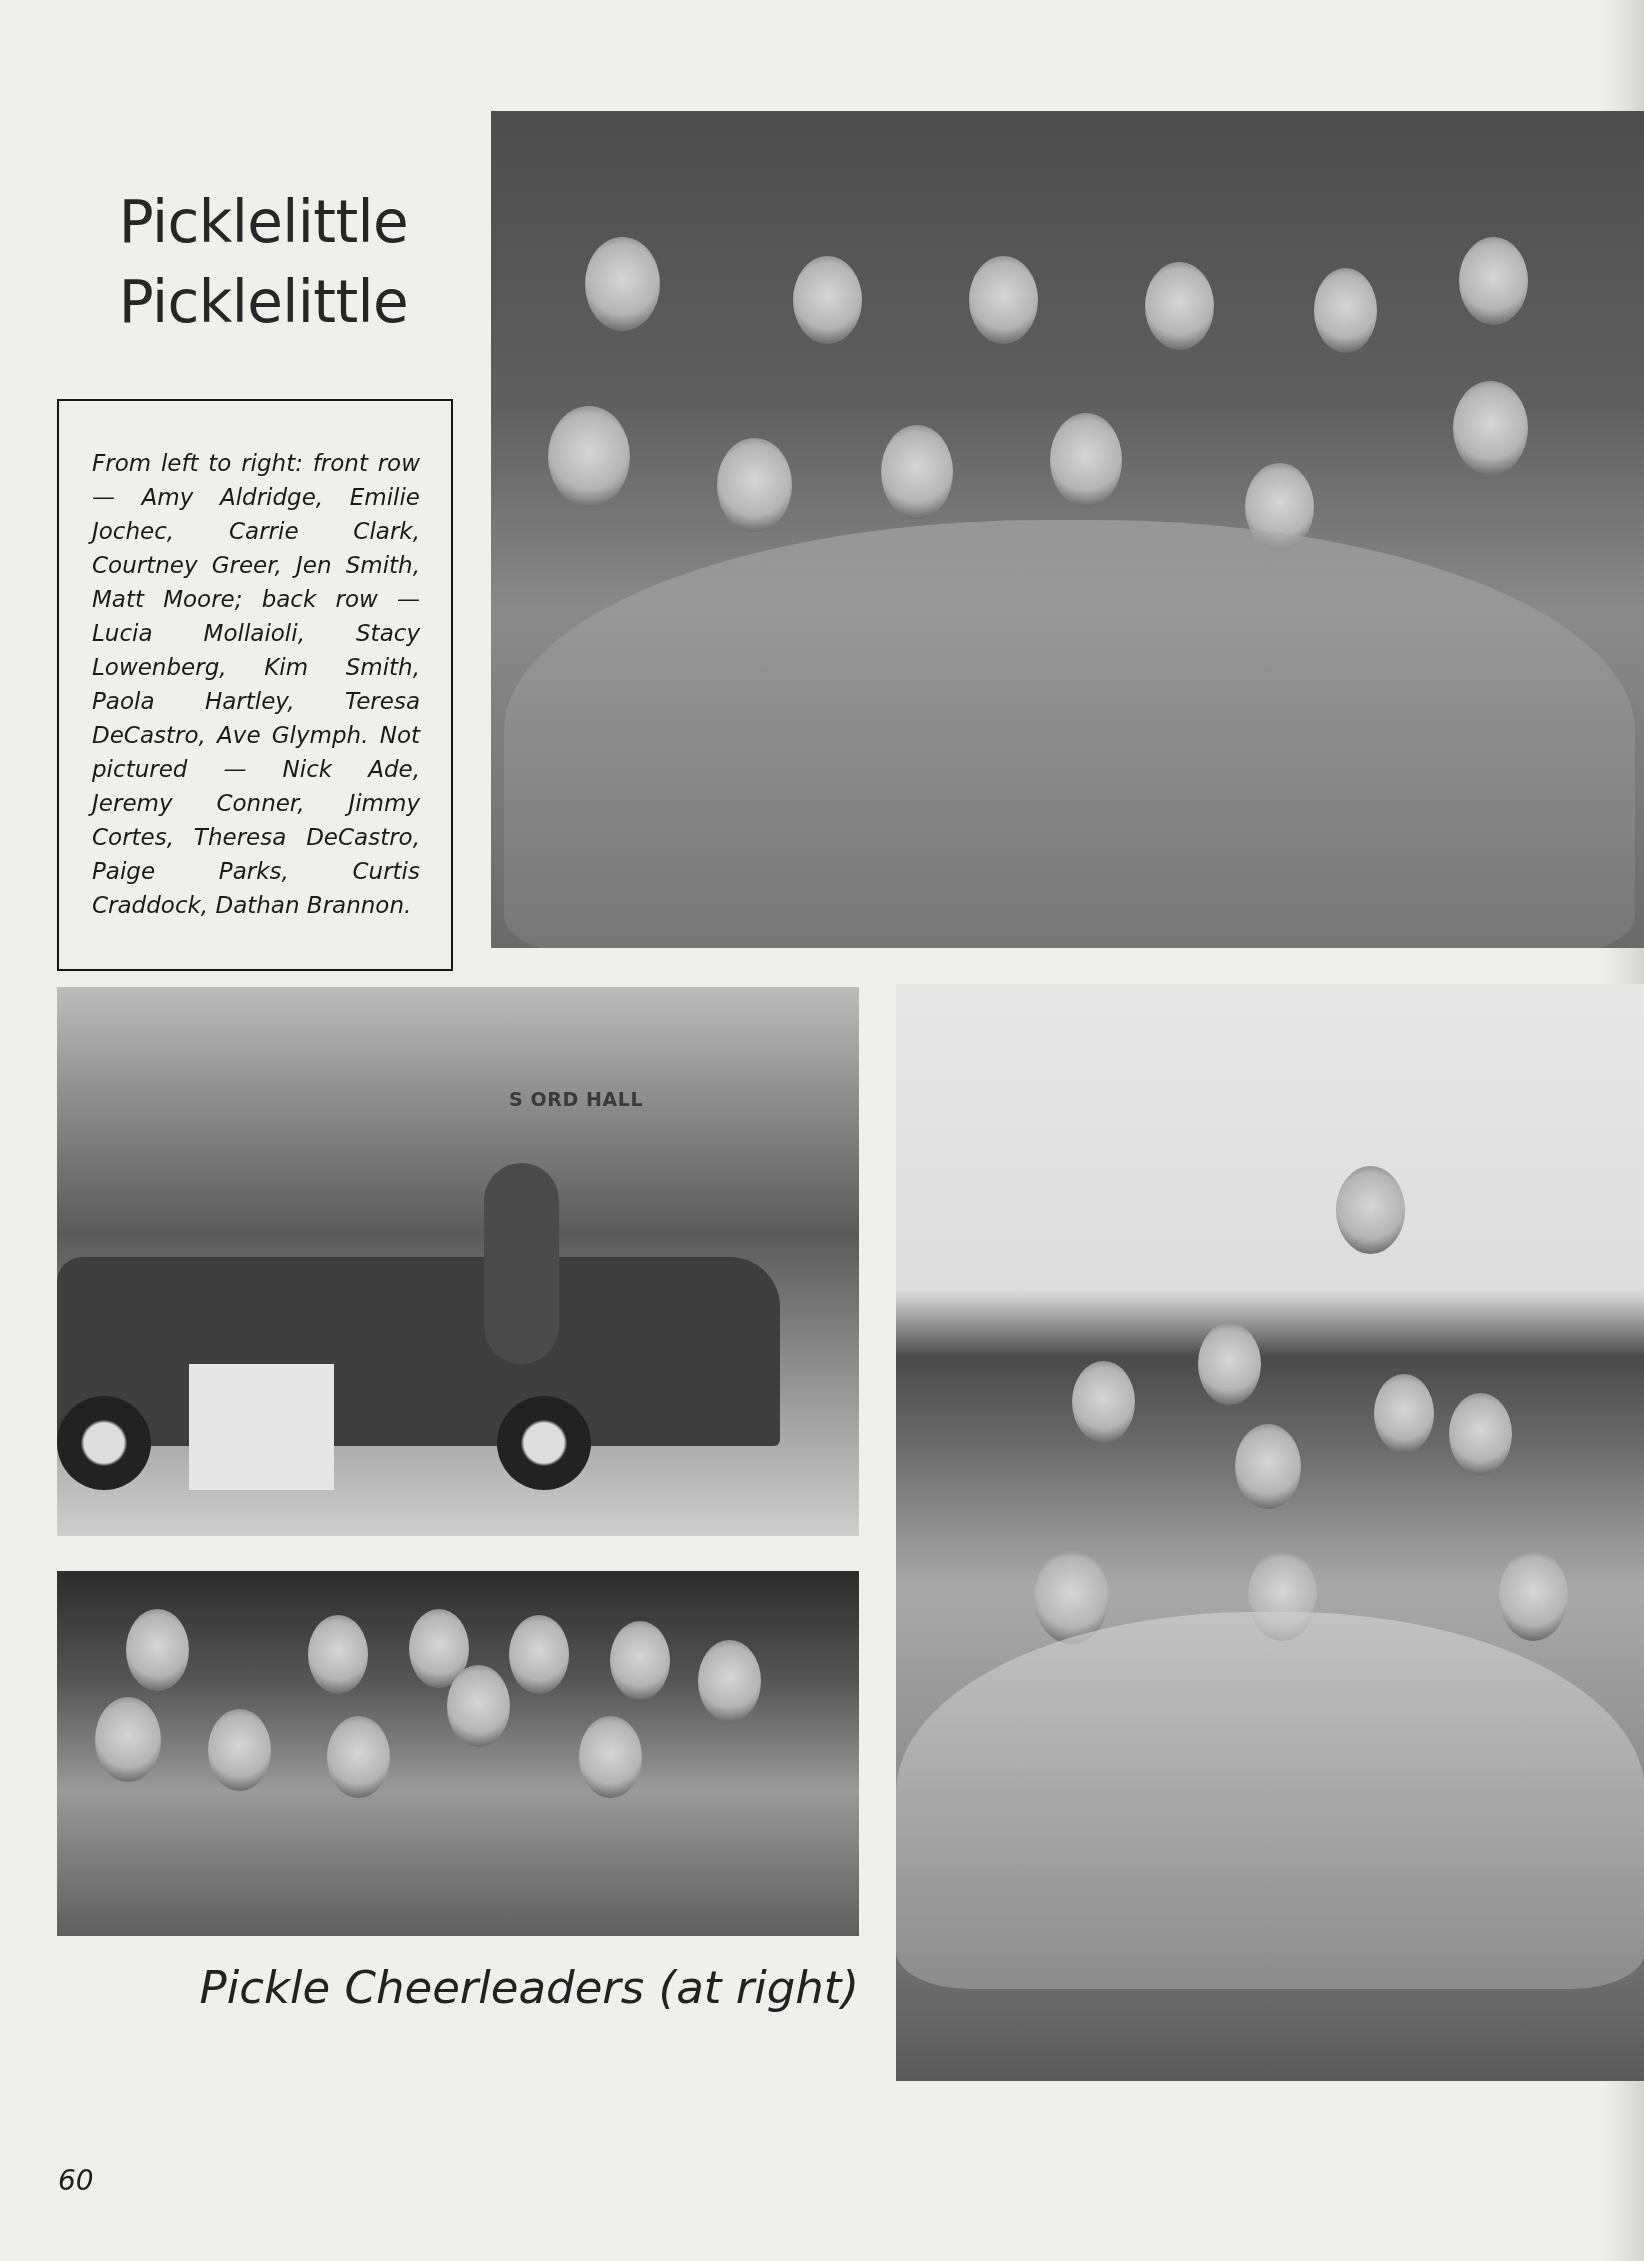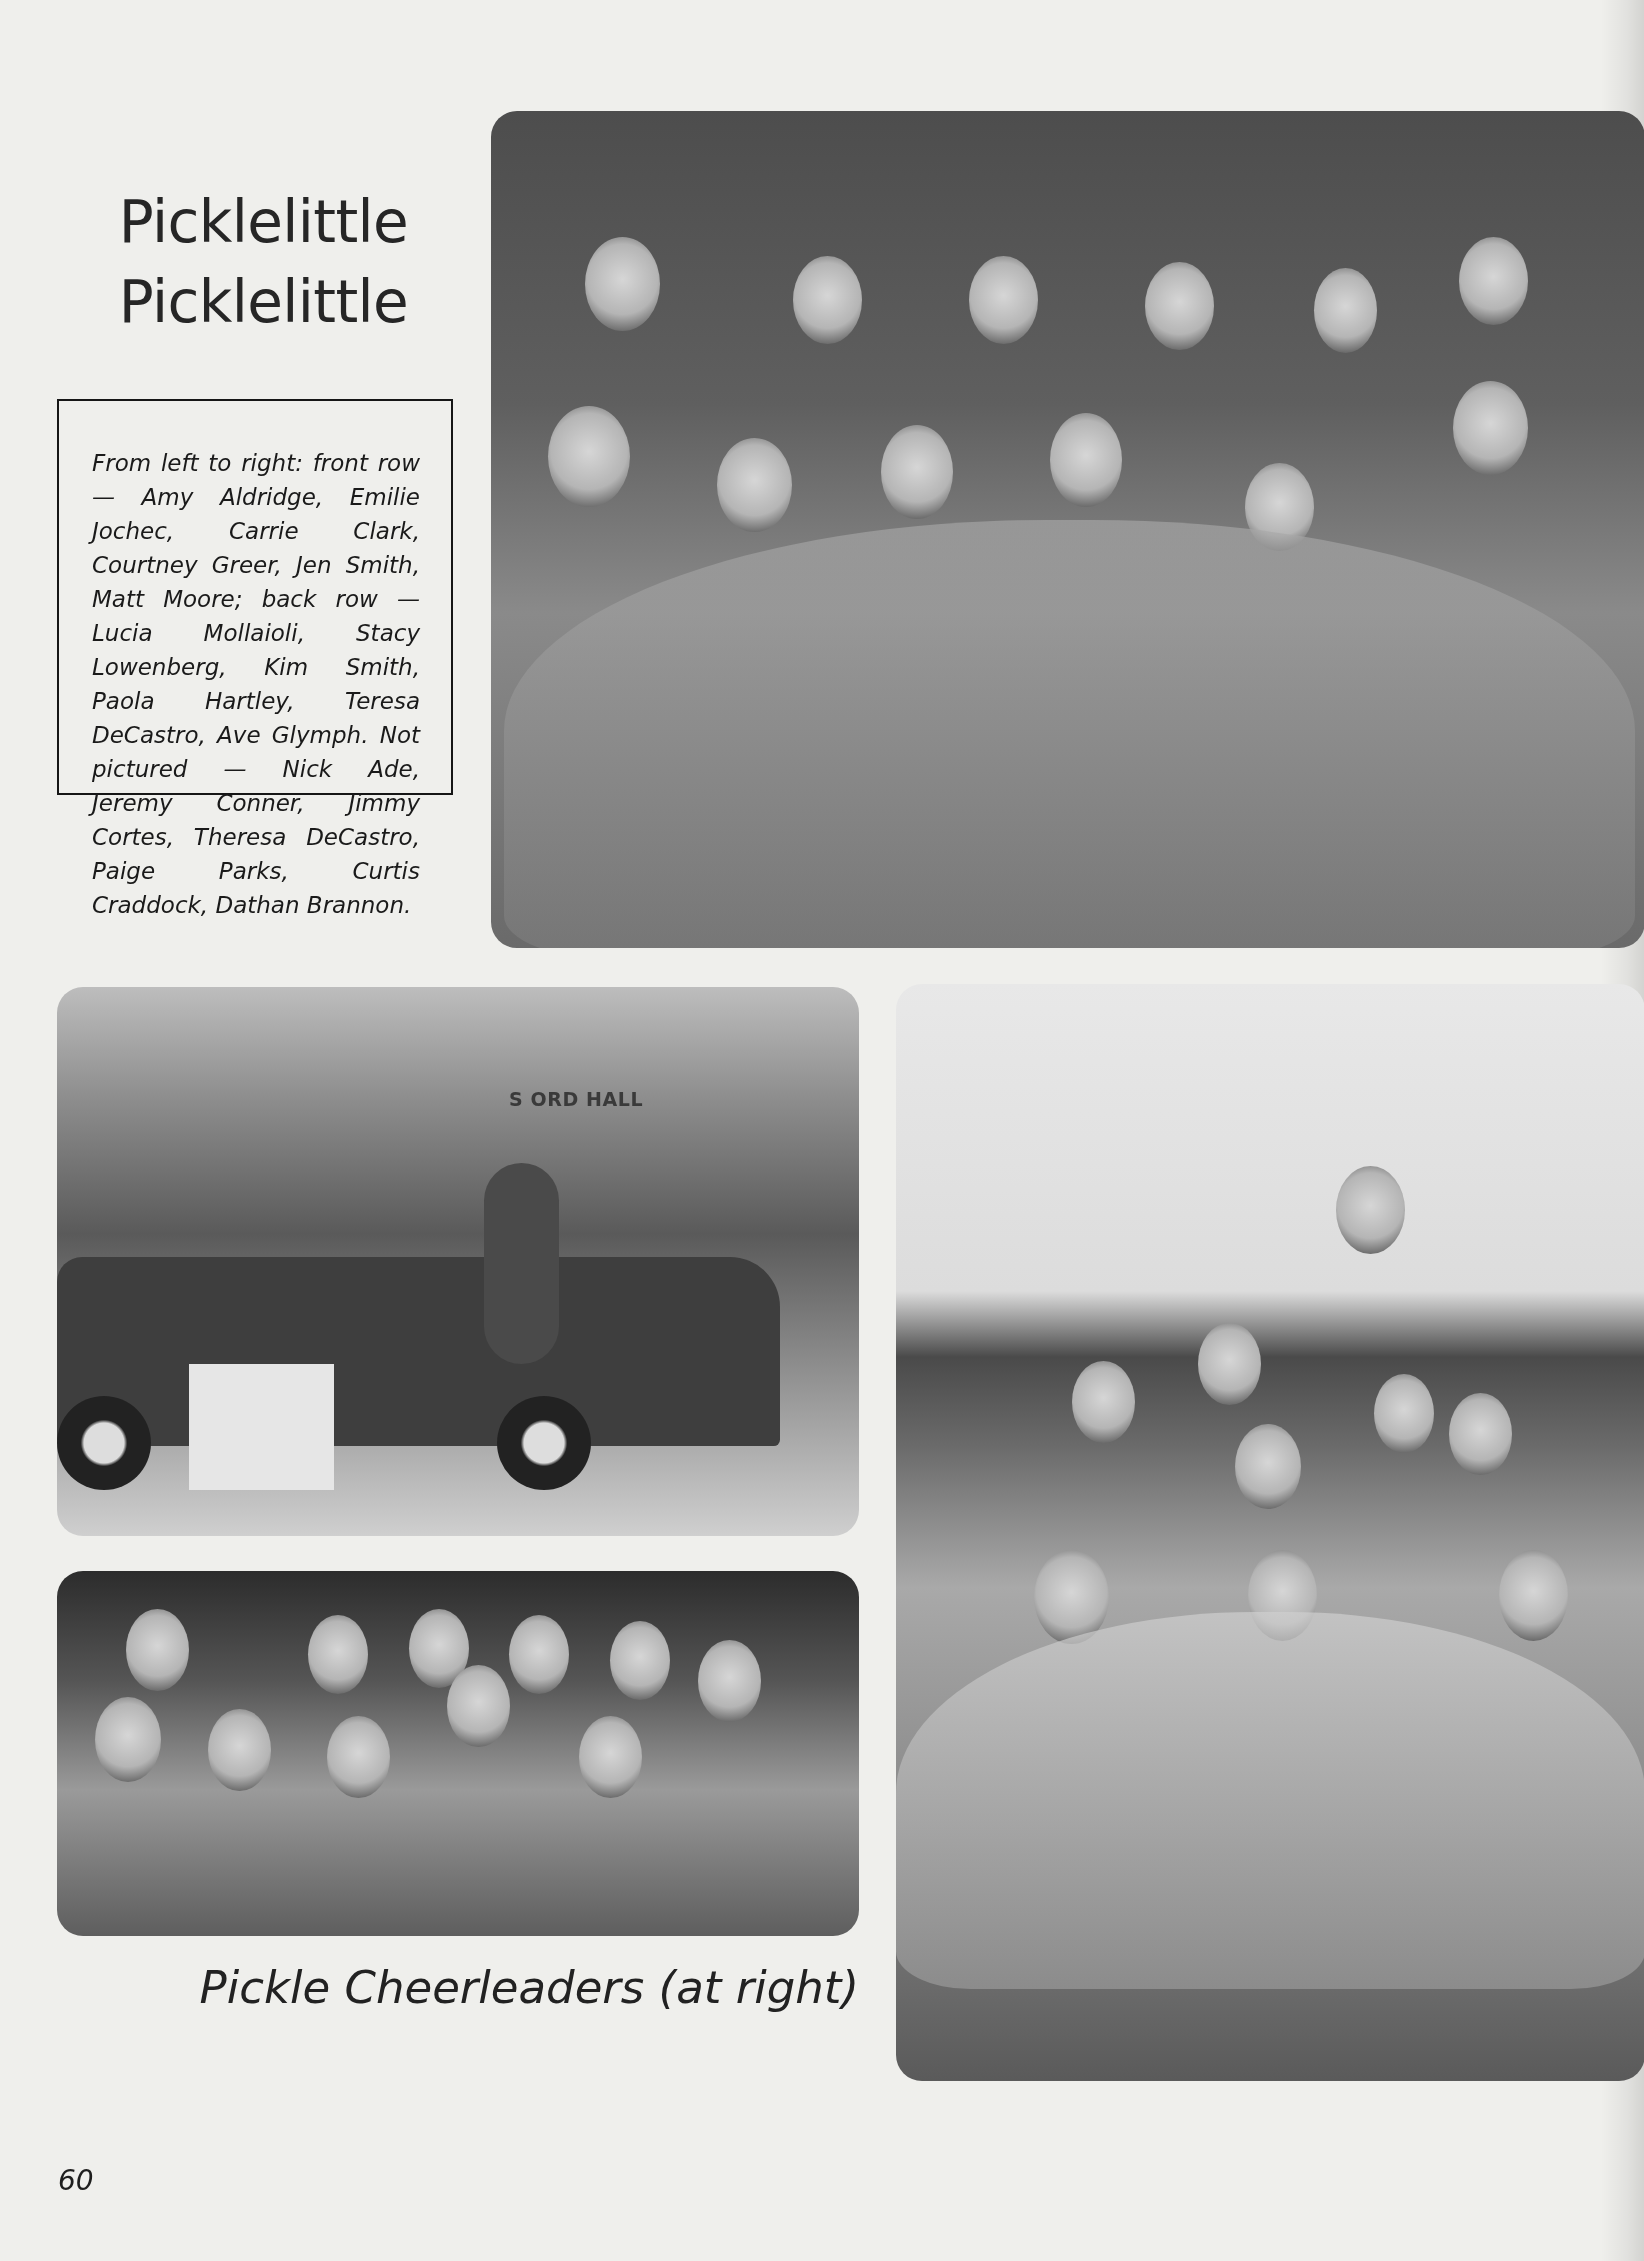--- a/index.html
+++ b/index.html
@@ -16,32 +16,31 @@
     pointer-events: none;
   }
   .title {
     position: absolute; left: 50px; top: 182px; width: 427px;
     text-align: center; 
     font-size: 58px; line-height: 80px; color: #262626;
     letter-spacing: -0.6px;
   }
   .title span { display: block; }
   .caption-box {
-    position: absolute; left: 57px; top: 399px; width: 396px; height: 396px;
+    position: absolute; left: 57px; top: 399px; width: 396px; height: 572px;
     border: 2.5px solid #161616; box-sizing: border-box;
     padding: 45px 31px 0 33px;
   }
   .caption-box p {
     margin: 0; font-style: italic; font-size: 23px; line-height: 34px;
     text-align: justify; color: #1a1a1a;
   }
   .photo {
     position: absolute; overflow: hidden;
     background: #6e6e6e;
-    border-radius: 26px;
   }
   .photo .person {
     position: absolute; border-radius: 48% 48% 10% 10%;
   }
   .photo .head {
     position: absolute; border-radius: 50%;
     background: radial-gradient(circle at 50% 45%, #d6d6d6 0%, #b5b5b5 55%, #3a3a3a 100%);
   }
   #photo-top { left: 491px; top: 111px; width: 1154px; height: 837px;
     background: linear-gradient(#4d4d4d 0%, #5f5f5f 35%, #8a8a8a 60%, #6a6a6a 100%); }

